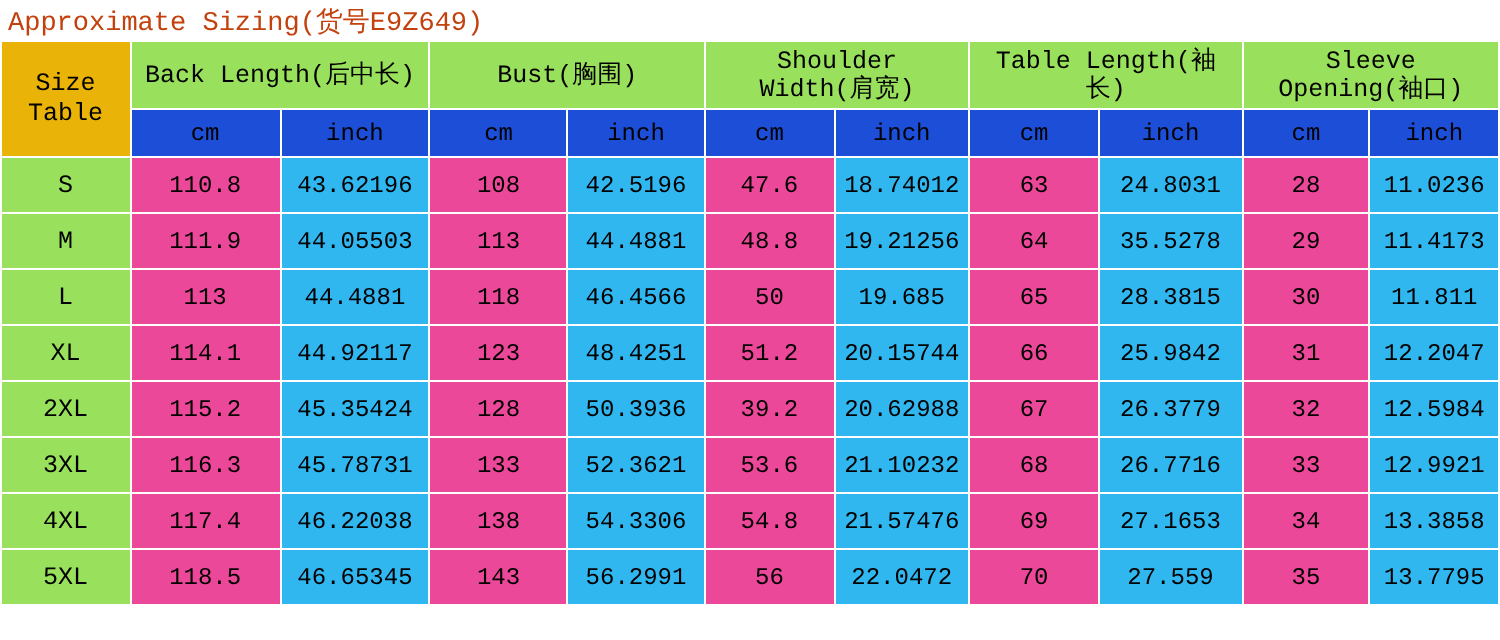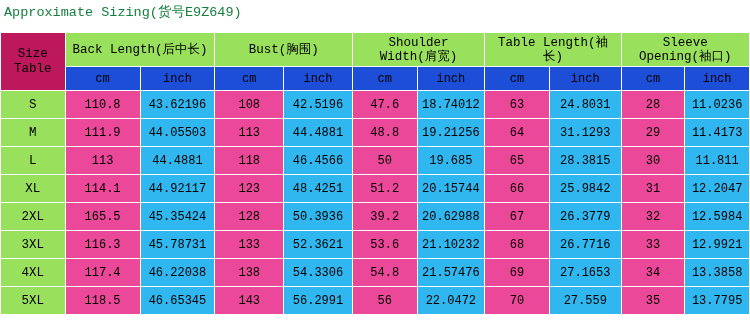--- a/index.html
+++ b/index.html
@@ -12,23 +12,23 @@
   #page {
     width: 750px;
     height: 320px;
     position: relative;
     overflow: hidden;
     background: #ffffff;
   }
   .title {
     font-family: "Liberation Mono", monospace;
     font-size: 13.5px;
-    color: #15803d;
+    color: #c2410c;
     padding: 4px 0 4px 4px;
-    height: 32px;
+    height: 20px;
     line-height: 17px;
     white-space: nowrap;
     letter-spacing: 0px;
   }
   table.sizing {
     border-collapse: collapse;
     width: 750px;
     table-layout: fixed;
     border: 1px solid #ffffff;
   }
@@ -46,21 +46,21 @@
     background: #99e05c;
     font-size: 12.5px;
     height: 34px;
   }
   .hdr-group .grp-label {
     padding: 2px 4px;
     line-height: 14px;
   }
   
   .corner {
-    background: #be185d;
+    background: #eab308;
     font-size: 12.5px;
     line-height: 15px;
   }
   .hdr-unit {
     background: #1d4ed8;
     font-size: 12px;
     height: 24px;
   }
   .row-label {
     background: #99e05c;
@@ -150,21 +150,21 @@
       </tr>
       <tr>
         <td class="row-label">M</td>
         <td class="cell-cm">111.9</td>
         <td class="cell-in">44.05503</td>
         <td class="cell-cm">113</td>
         <td class="cell-in">44.4881</td>
         <td class="cell-cm">48.8</td>
         <td class="cell-in">19.21256</td>
         <td class="cell-cm">64</td>
-        <td class="cell-in">31.1293</td>
+        <td class="cell-in">35.5278</td>
         <td class="cell-cm">29</td>
         <td class="cell-in">11.4173</td>
       </tr>
       <tr>
         <td class="row-label">L</td>
         <td class="cell-cm">113</td>
         <td class="cell-in">44.4881</td>
         <td class="cell-cm">118</td>
         <td class="cell-in">46.4566</td>
         <td class="cell-cm">50</td>
@@ -182,21 +182,21 @@
         <td class="cell-in">48.4251</td>
         <td class="cell-cm">51.2</td>
         <td class="cell-in">20.15744</td>
         <td class="cell-cm">66</td>
         <td class="cell-in">25.9842</td>
         <td class="cell-cm">31</td>
         <td class="cell-in">12.2047</td>
       </tr>
       <tr>
         <td class="row-label">2XL</td>
-        <td class="cell-cm">165.5</td>
+        <td class="cell-cm">115.2</td>
         <td class="cell-in">45.35424</td>
         <td class="cell-cm">128</td>
         <td class="cell-in">50.3936</td>
         <td class="cell-cm">39.2</td>
         <td class="cell-in">20.62988</td>
         <td class="cell-cm">67</td>
         <td class="cell-in">26.3779</td>
         <td class="cell-cm">32</td>
         <td class="cell-in">12.5984</td>
       </tr>

